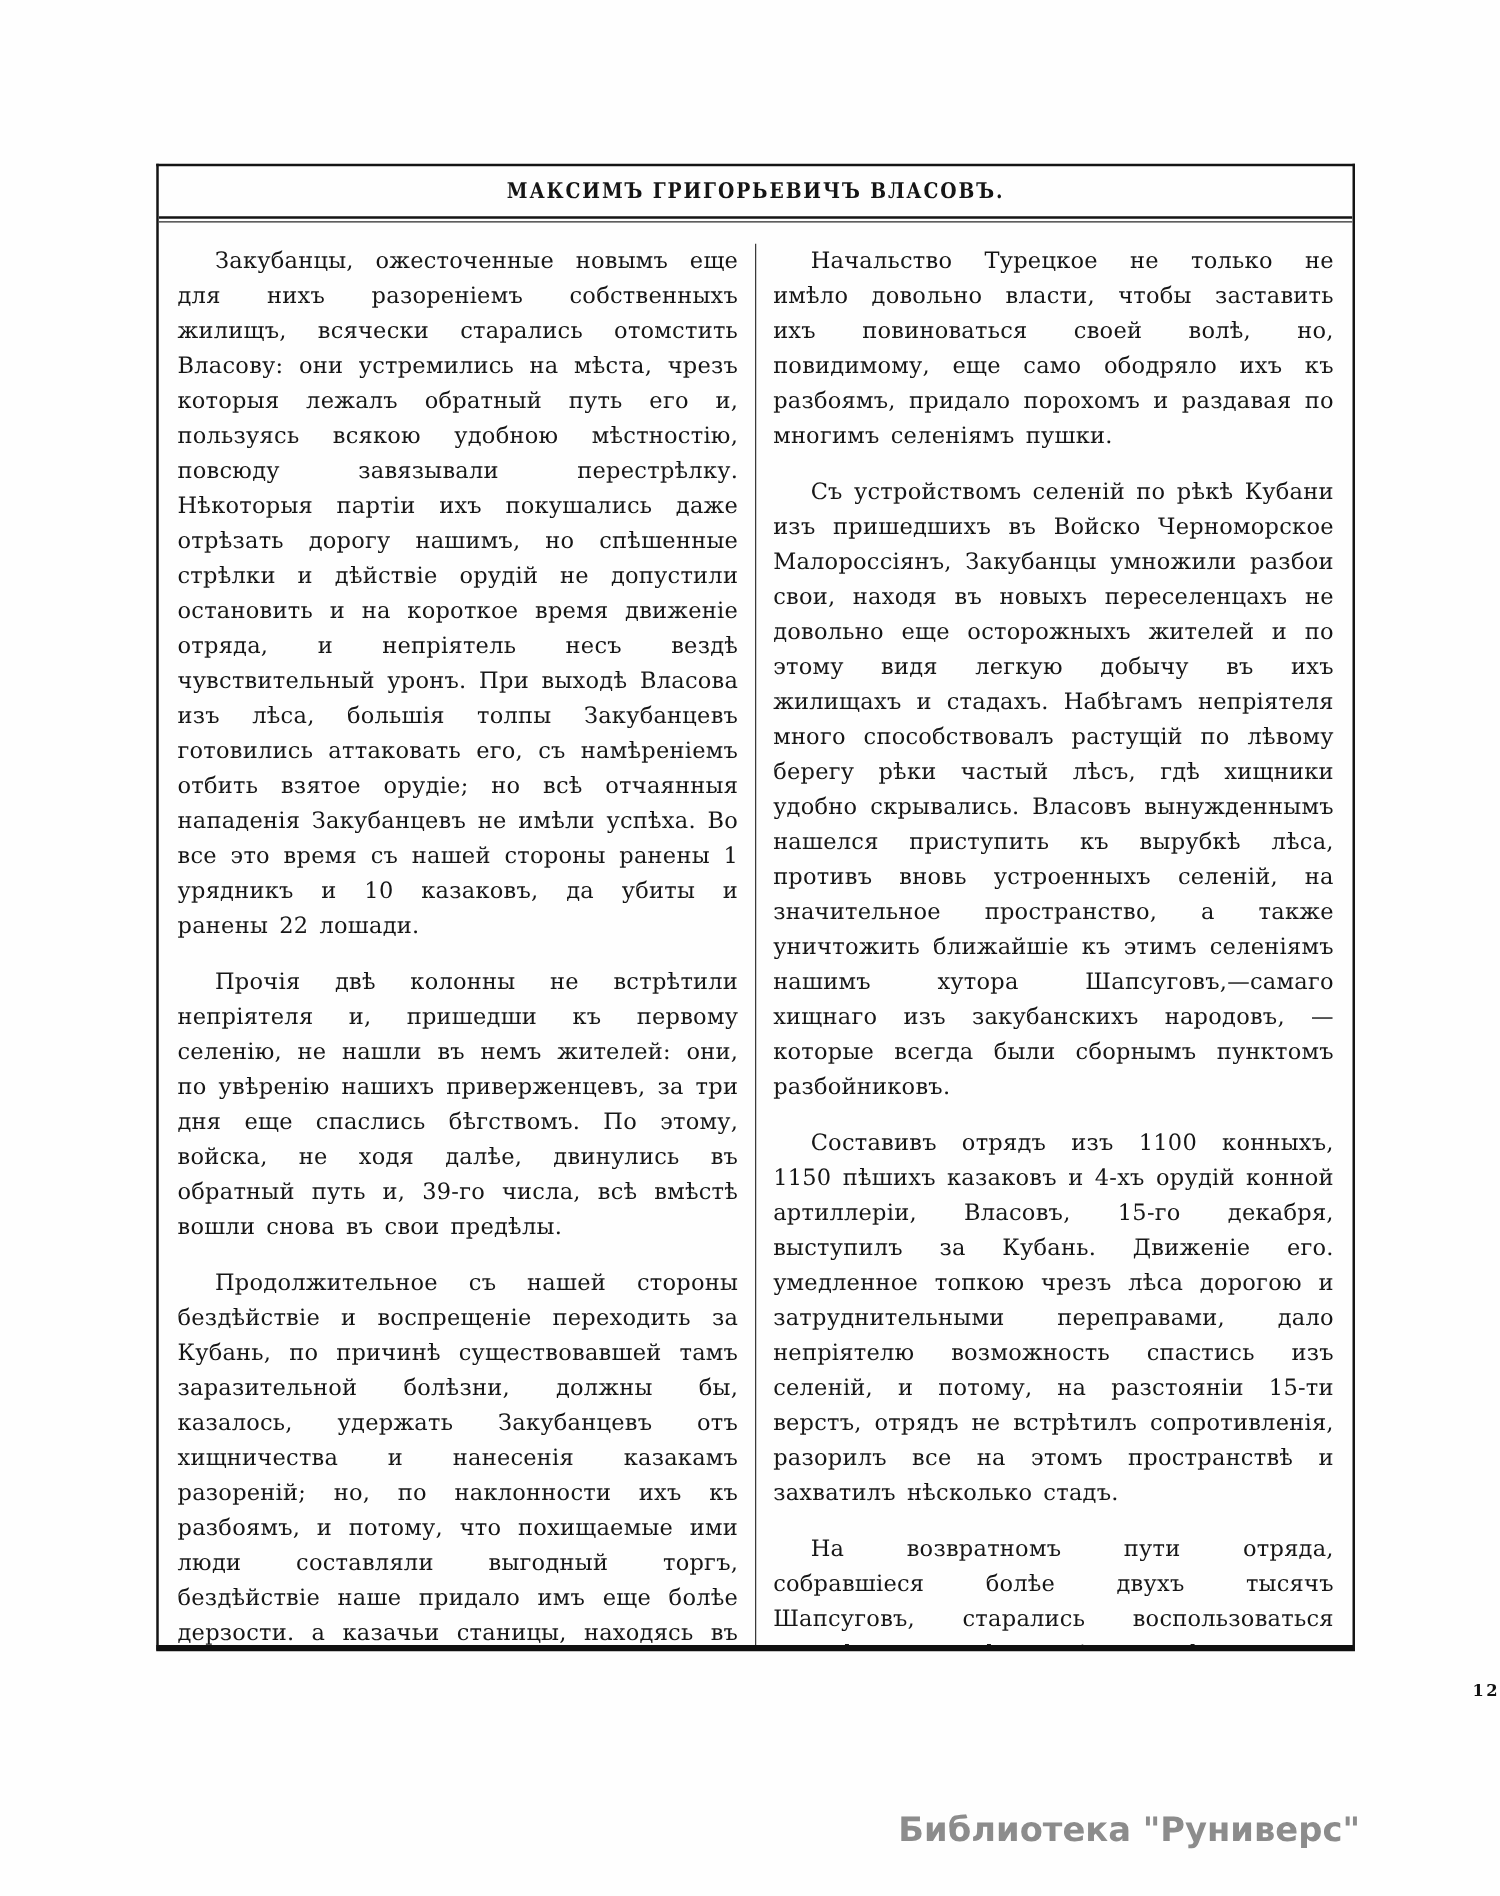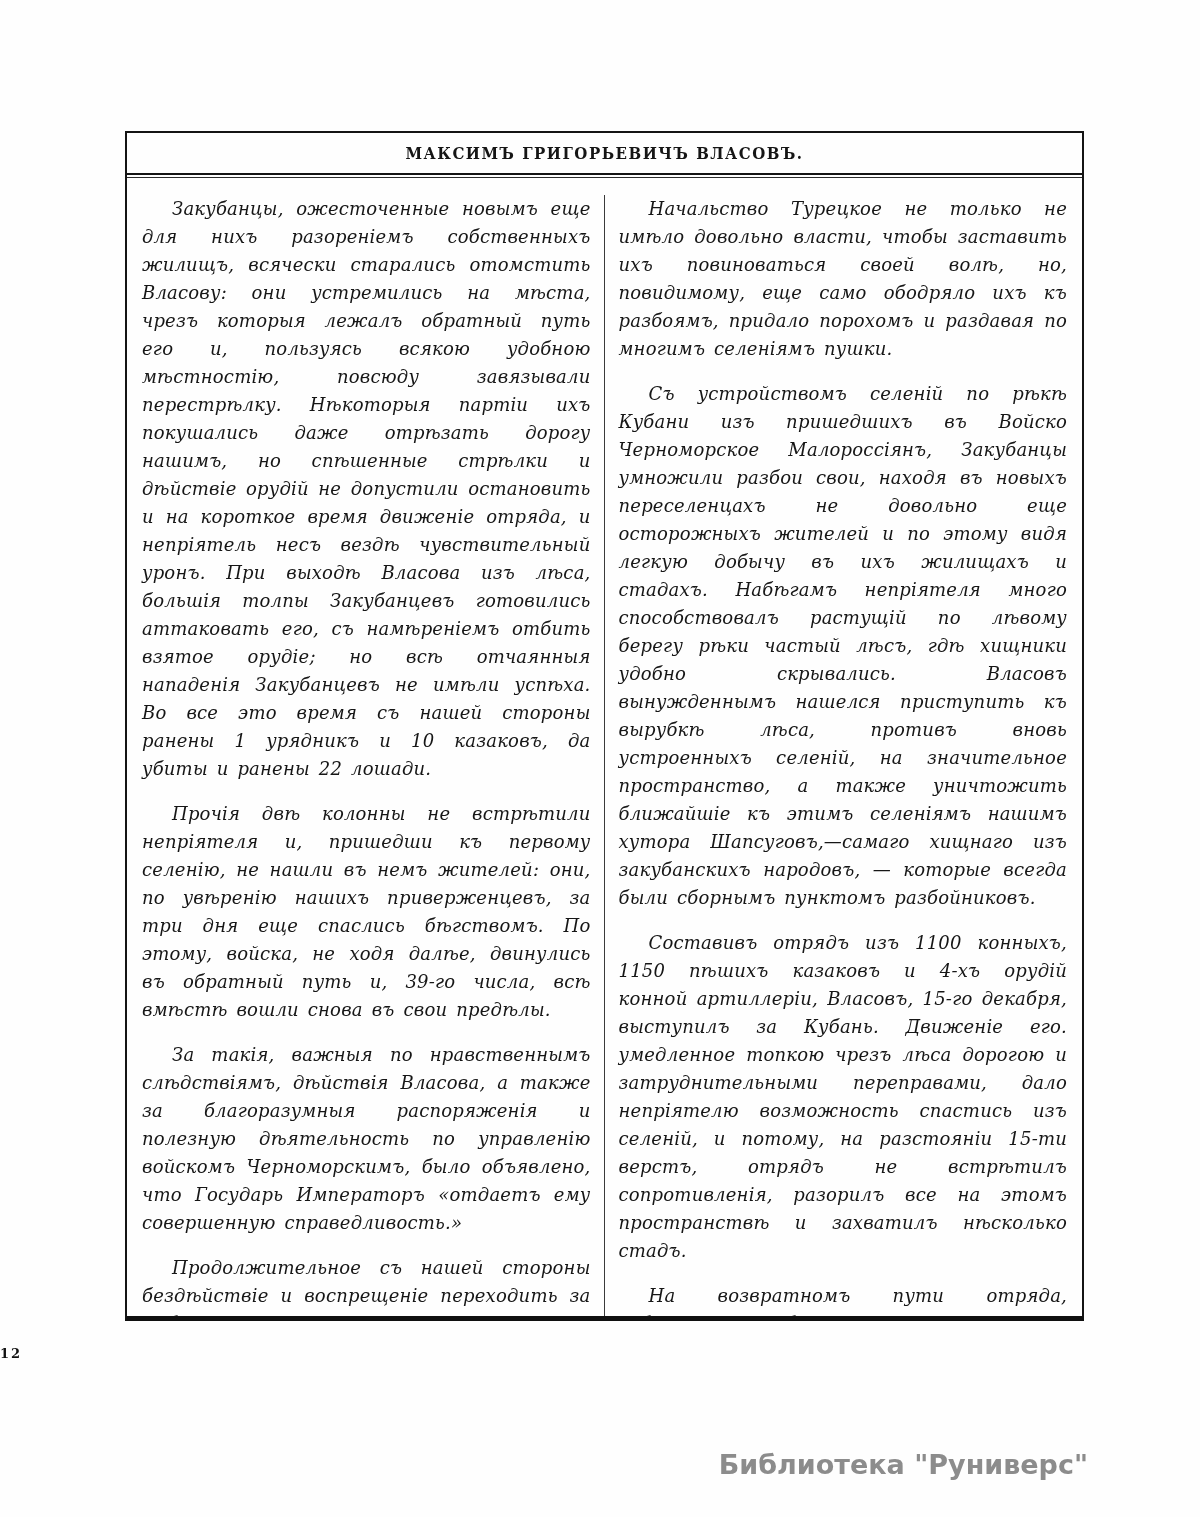--- a/index.html
+++ b/index.html
@@ -77,29 +77,28 @@
 
   .col p {
     font-size: 18px;
     line-height: 28px;
     text-align: justify;
     text-indent: 30px;
     word-spacing: 3px;
     letter-spacing: 0.2px;
     margin-bottom: 17px;
     color: #161616;
-    font-style: italic;
   }
 
   .page-number {
     position: absolute;
     left: 0;
     top: 1346px;
     width: 1200px;
-    text-align: left;
+    text-align: right;
     font-size: 13px;
     font-weight: bold;
     letter-spacing: 2px;
     color: #111;
   }
 
   .watermark {
     position: absolute;
     top: 1449px;
     right: 112px;
@@ -120,21 +119,20 @@
       <span class="running-head-title">МАКСИМЪ ГРИГОРЬЕВИЧЪ ВЛАСОВЪ.</span>
     </div>
 
     <div class="head-rule"></div>
 
     <div class="columns">
 
       <div class="col">
         <p>Закубанцы, ожесточенные новымъ еще для нихъ разореніемъ собственныхъ жилищъ, всячески старались отомстить Власову: они устремились на мѣста, чрезъ которыя лежалъ обратный путь его и, пользуясь всякою удобною мѣстностію, повсюду завязывали перестрѣлку. Нѣкоторыя партіи ихъ покушались даже отрѣзать дорогу нашимъ, но спѣшенные стрѣлки и дѣйствіе орудій не допустили остановить и на короткое время движеніе отряда, и непріятель несъ вездѣ чувствительный уронъ. При выходѣ Власова изъ лѣса, большія толпы Закубанцевъ готовились аттаковать его, съ намѣреніемъ отбить взятое орудіе; но всѣ отчаянныя нападенія Закубанцевъ не имѣли успѣха. Во все это время съ нашей стороны ранены 1 урядникъ и 10 казаковъ, да убиты и ранены 22 лошади.</p>
         <p>Прочія двѣ колонны не встрѣтили непріятеля и, пришедши къ первому селенію, не нашли въ немъ жителей: они, по увѣренію нашихъ приверженцевъ, за три дня еще спаслись бѣгствомъ. По этому, войска, не ходя далѣе, двинулись въ обратный путь и, 39-го числа, всѣ вмѣстѣ вошли снова въ свои предѣлы.</p>
-        <p>За такія, важныя по нравственнымъ слѣдствіямъ, дѣйствія Власова, а также за благоразумныя распоряженія и полезную дѣятельность по управленію войскомъ Черноморскимъ, было объявлено, что Государь Императоръ «отдаетъ ему совершенную справедливость.»</p>
         <p>Продолжительное съ нашей стороны бездѣйствіе и воспрещеніе переходить за Кубань, по причинѣ существовавшей тамъ заразительной болѣзни, должны бы, казалось, удержать Закубанцевъ отъ хищничества и нанесенія казакамъ разореній; но, по наклонности ихъ къ разбоямъ, и потому, что похищаемые ими люди составляли выгодный торгъ, бездѣйствіе наше придало имъ еще болѣе дерзости. а казачьи станицы, находясь въ постоянной готовности встрѣтить врага, отвлекались отъ хозяйственныхъ своихъ занятій. Все это указывало на необходимость предпринять другой образъ войны въ томъ краю, и оборону замѣнить наступленіемъ, ибо разбойниковъ можетъ смирить одна только опасность ихъ убѣжищамъ, семействамъ и имуществу.</p>
       </div>
 
       <div class="col-divider"></div>
 
       <div class="col">
         <p>Начальство Турецкое не только не имѣло довольно власти, чтобы заставить ихъ повиноваться своей волѣ, но, повидимому, еще само ободряло ихъ къ разбоямъ, придало порохомъ и раздавая по многимъ селеніямъ пушки.</p>
         <p>Съ устройствомъ селеній по рѣкѣ Кубани изъ пришедшихъ въ Войско Черноморское Малороссіянъ, Закубанцы умножили разбои свои, находя въ новыхъ переселенцахъ не довольно еще осторожныхъ жителей и по этому видя легкую добычу въ ихъ жилищахъ и стадахъ. Набѣгамъ непріятеля много способствовалъ растущій по лѣвому берегу рѣки частый лѣсъ, гдѣ хищники удобно скрывались. Власовъ вынужденнымъ нашелся приступить къ вырубкѣ лѣса, противъ вновь устроенныхъ селеній, на значительное пространство, а также уничтожить ближайшіе къ этимъ селеніямъ нашимъ хутора Шапсуговъ,—самаго хищнаго изъ закубанскихъ народовъ, — которые всегда были сборнымъ пунктомъ разбойниковъ.</p>
         <p>Составивъ отрядъ изъ 1100 конныхъ, 1150 пѣшихъ казаковъ и 4-хъ орудій конной артиллеріи, Власовъ, 15-го декабря, выступилъ за Кубань. Движеніе его. умедленное топкою чрезъ лѣса дорогою и затруднительными переправами, дало непріятелю возможность спастись изъ селеній, и потому, на разстояніи 15-ти верстъ, отрядъ не встрѣтилъ сопротивленія, разорилъ все на этомъ пространствѣ и захватилъ нѣсколько стадъ.</p>
         <p>На возвратномъ пути отряда, собравшіеся болѣе двухъ тысячъ Шапсуговъ, старались воспользоваться пересѣченною мѣстностію и дефилеями, и наконецъ, съ величайшею стремительностію, сдѣлали нѣсколько нападеній при выходѣ войскъ нашихъ изъ лѣса; но хотя артиллерія наша не вездѣ могла дѣйствовать съ успѣхомъ, однакожъ непріятель отраженъ былъ съ большимъ для него урономъ; когда же присоединилась къ нашимъ войскамъ артиллерія, оставленная при одной изъ переправъ, Шапсуги, бросивъ на мѣстѣ тѣла убитыхъ, множество лошадей и оружія, искали спасенія въ бѣгствѣ. Въ дѣлѣ этомъ пѣшіе казаки дрались съ большею твердостію; а конныя отбивали самыя рѣшительныя нападенія Закубанцевъ съ примѣрною смѣлостію, не смотря на</p>

